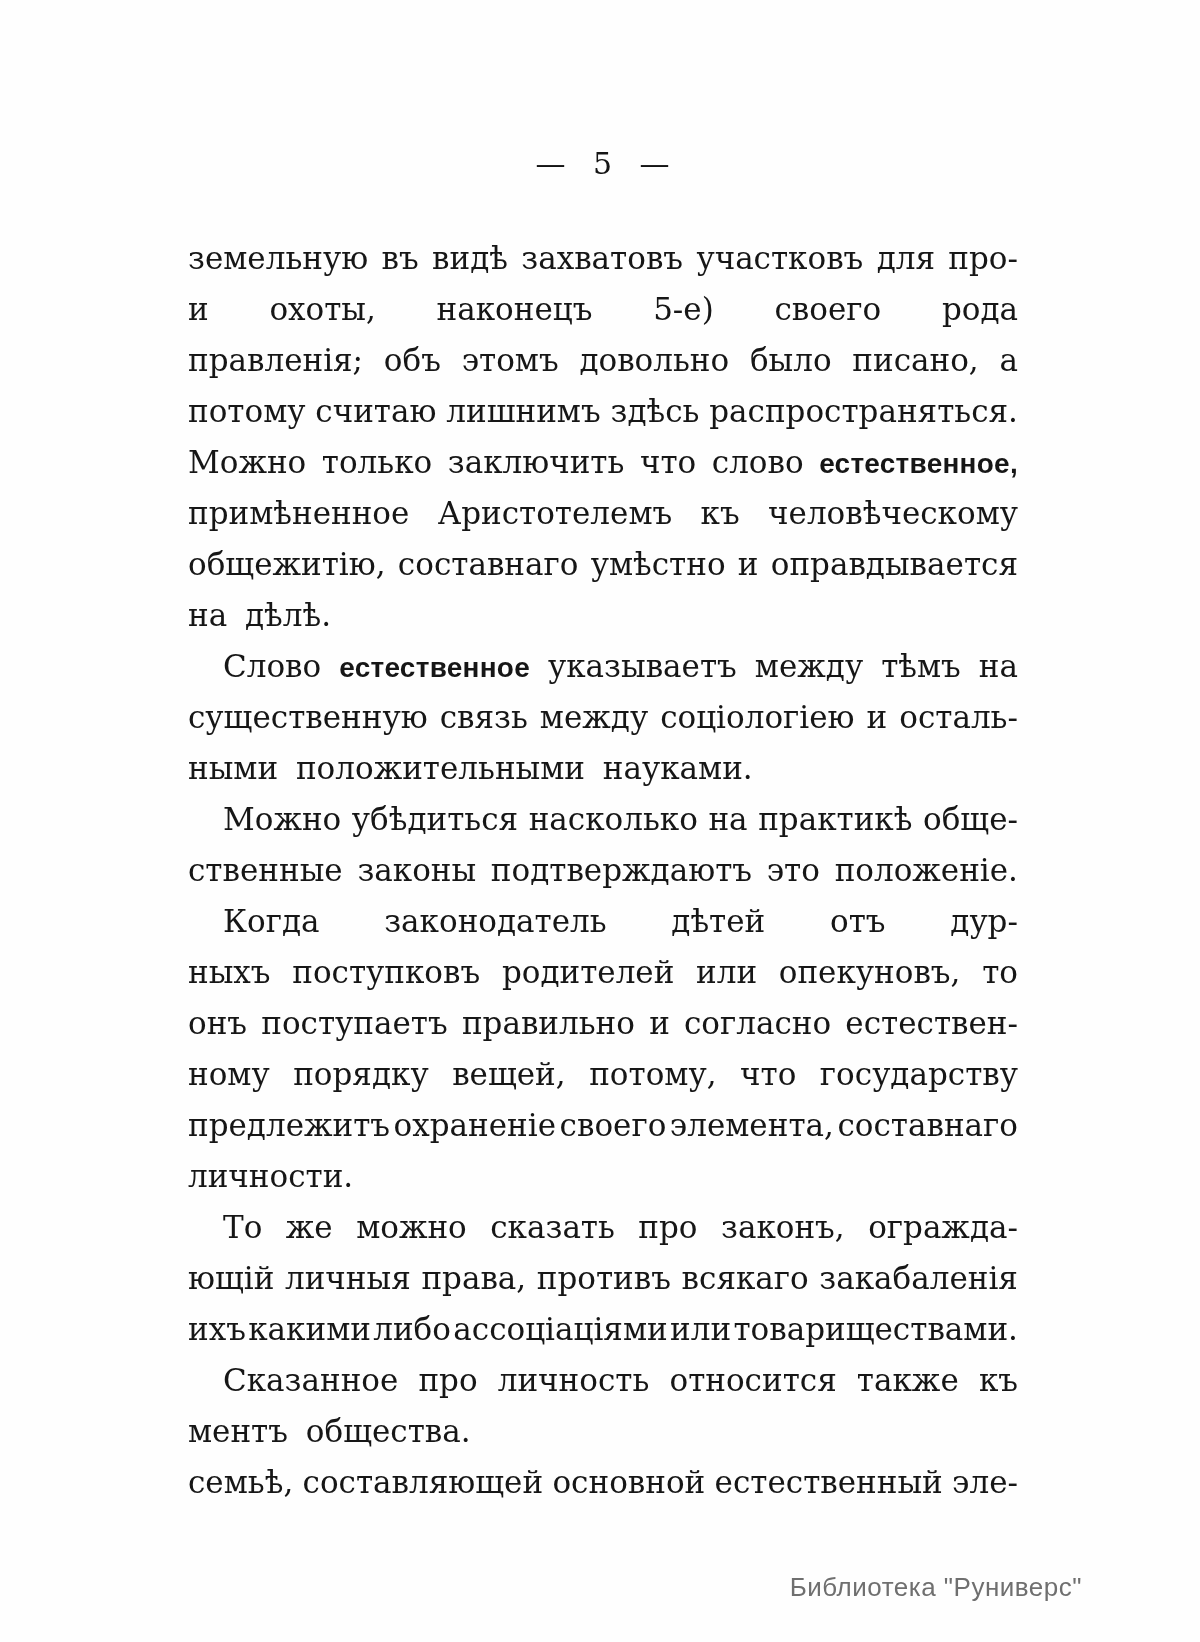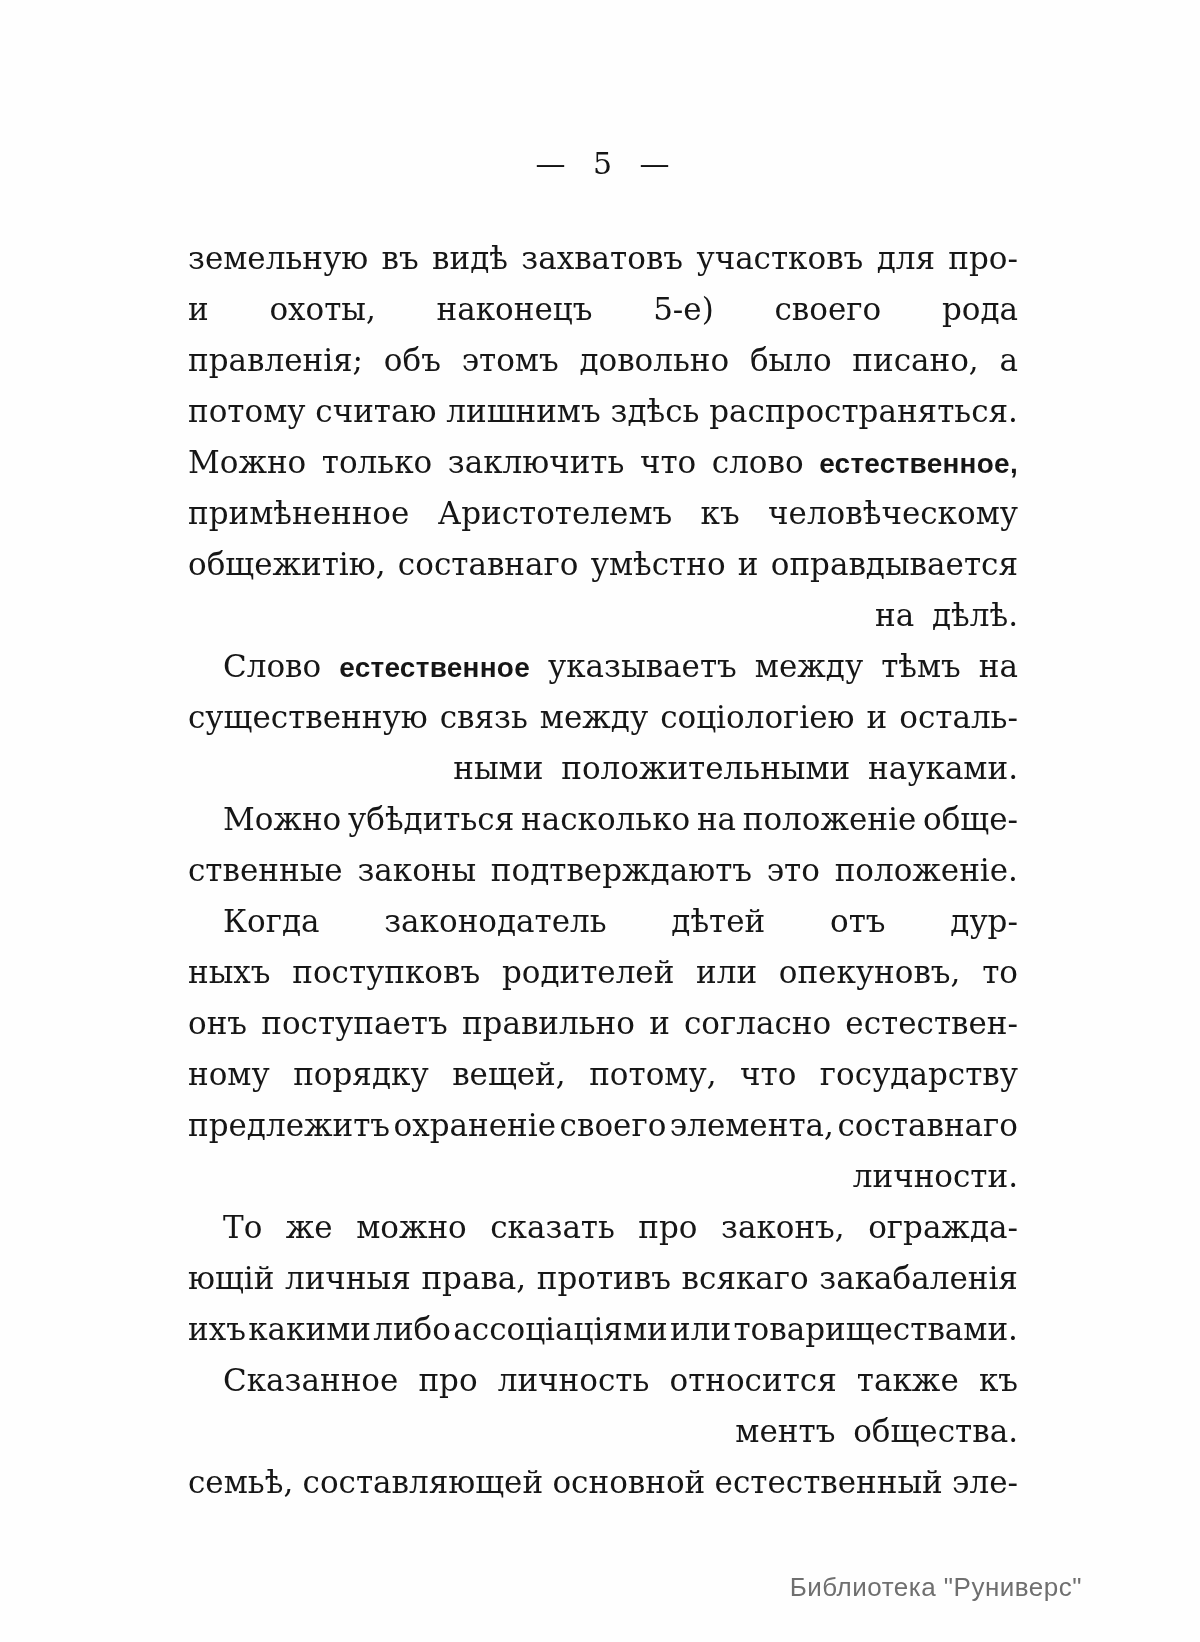--- a/index.html
+++ b/index.html
@@ -39,21 +39,20 @@
     line-height: 51px;
     white-space: nowrap;
   }
   .line.just {
     display: flex;
     justify-content: space-between;
     align-items: baseline;
   }
   .line.plain {
     word-spacing: 8px;
-    text-align: right;
   }
   .line.indent {
     padding-left: 35px;
   }
   .bold-term {
     font-family: Liberation Sans, sans-serif;
     font-weight: 700;
     font-size: 0.9em;
     letter-spacing: 0.3px;
   }
@@ -143,21 +142,21 @@
         <span>соціологіею</span>
         <span>и</span>
         <span>осталь-</span>
       </div>
       <div class="line plain"><span>ными положительными науками.</span></div>
       <div class="line just indent">
         <span>Можно</span>
         <span>убѣдиться</span>
         <span>насколько</span>
         <span>на</span>
-        <span>положеніе</span>
+        <span>практикѣ</span>
         <span>обще-</span>
       </div>
       <div class="line just">
         <span>ственные</span>
         <span>законы</span>
         <span>подтверждаютъ</span>
         <span>это</span>
         <span>положеніе.</span>
       </div>
       <div class="line just indent">

